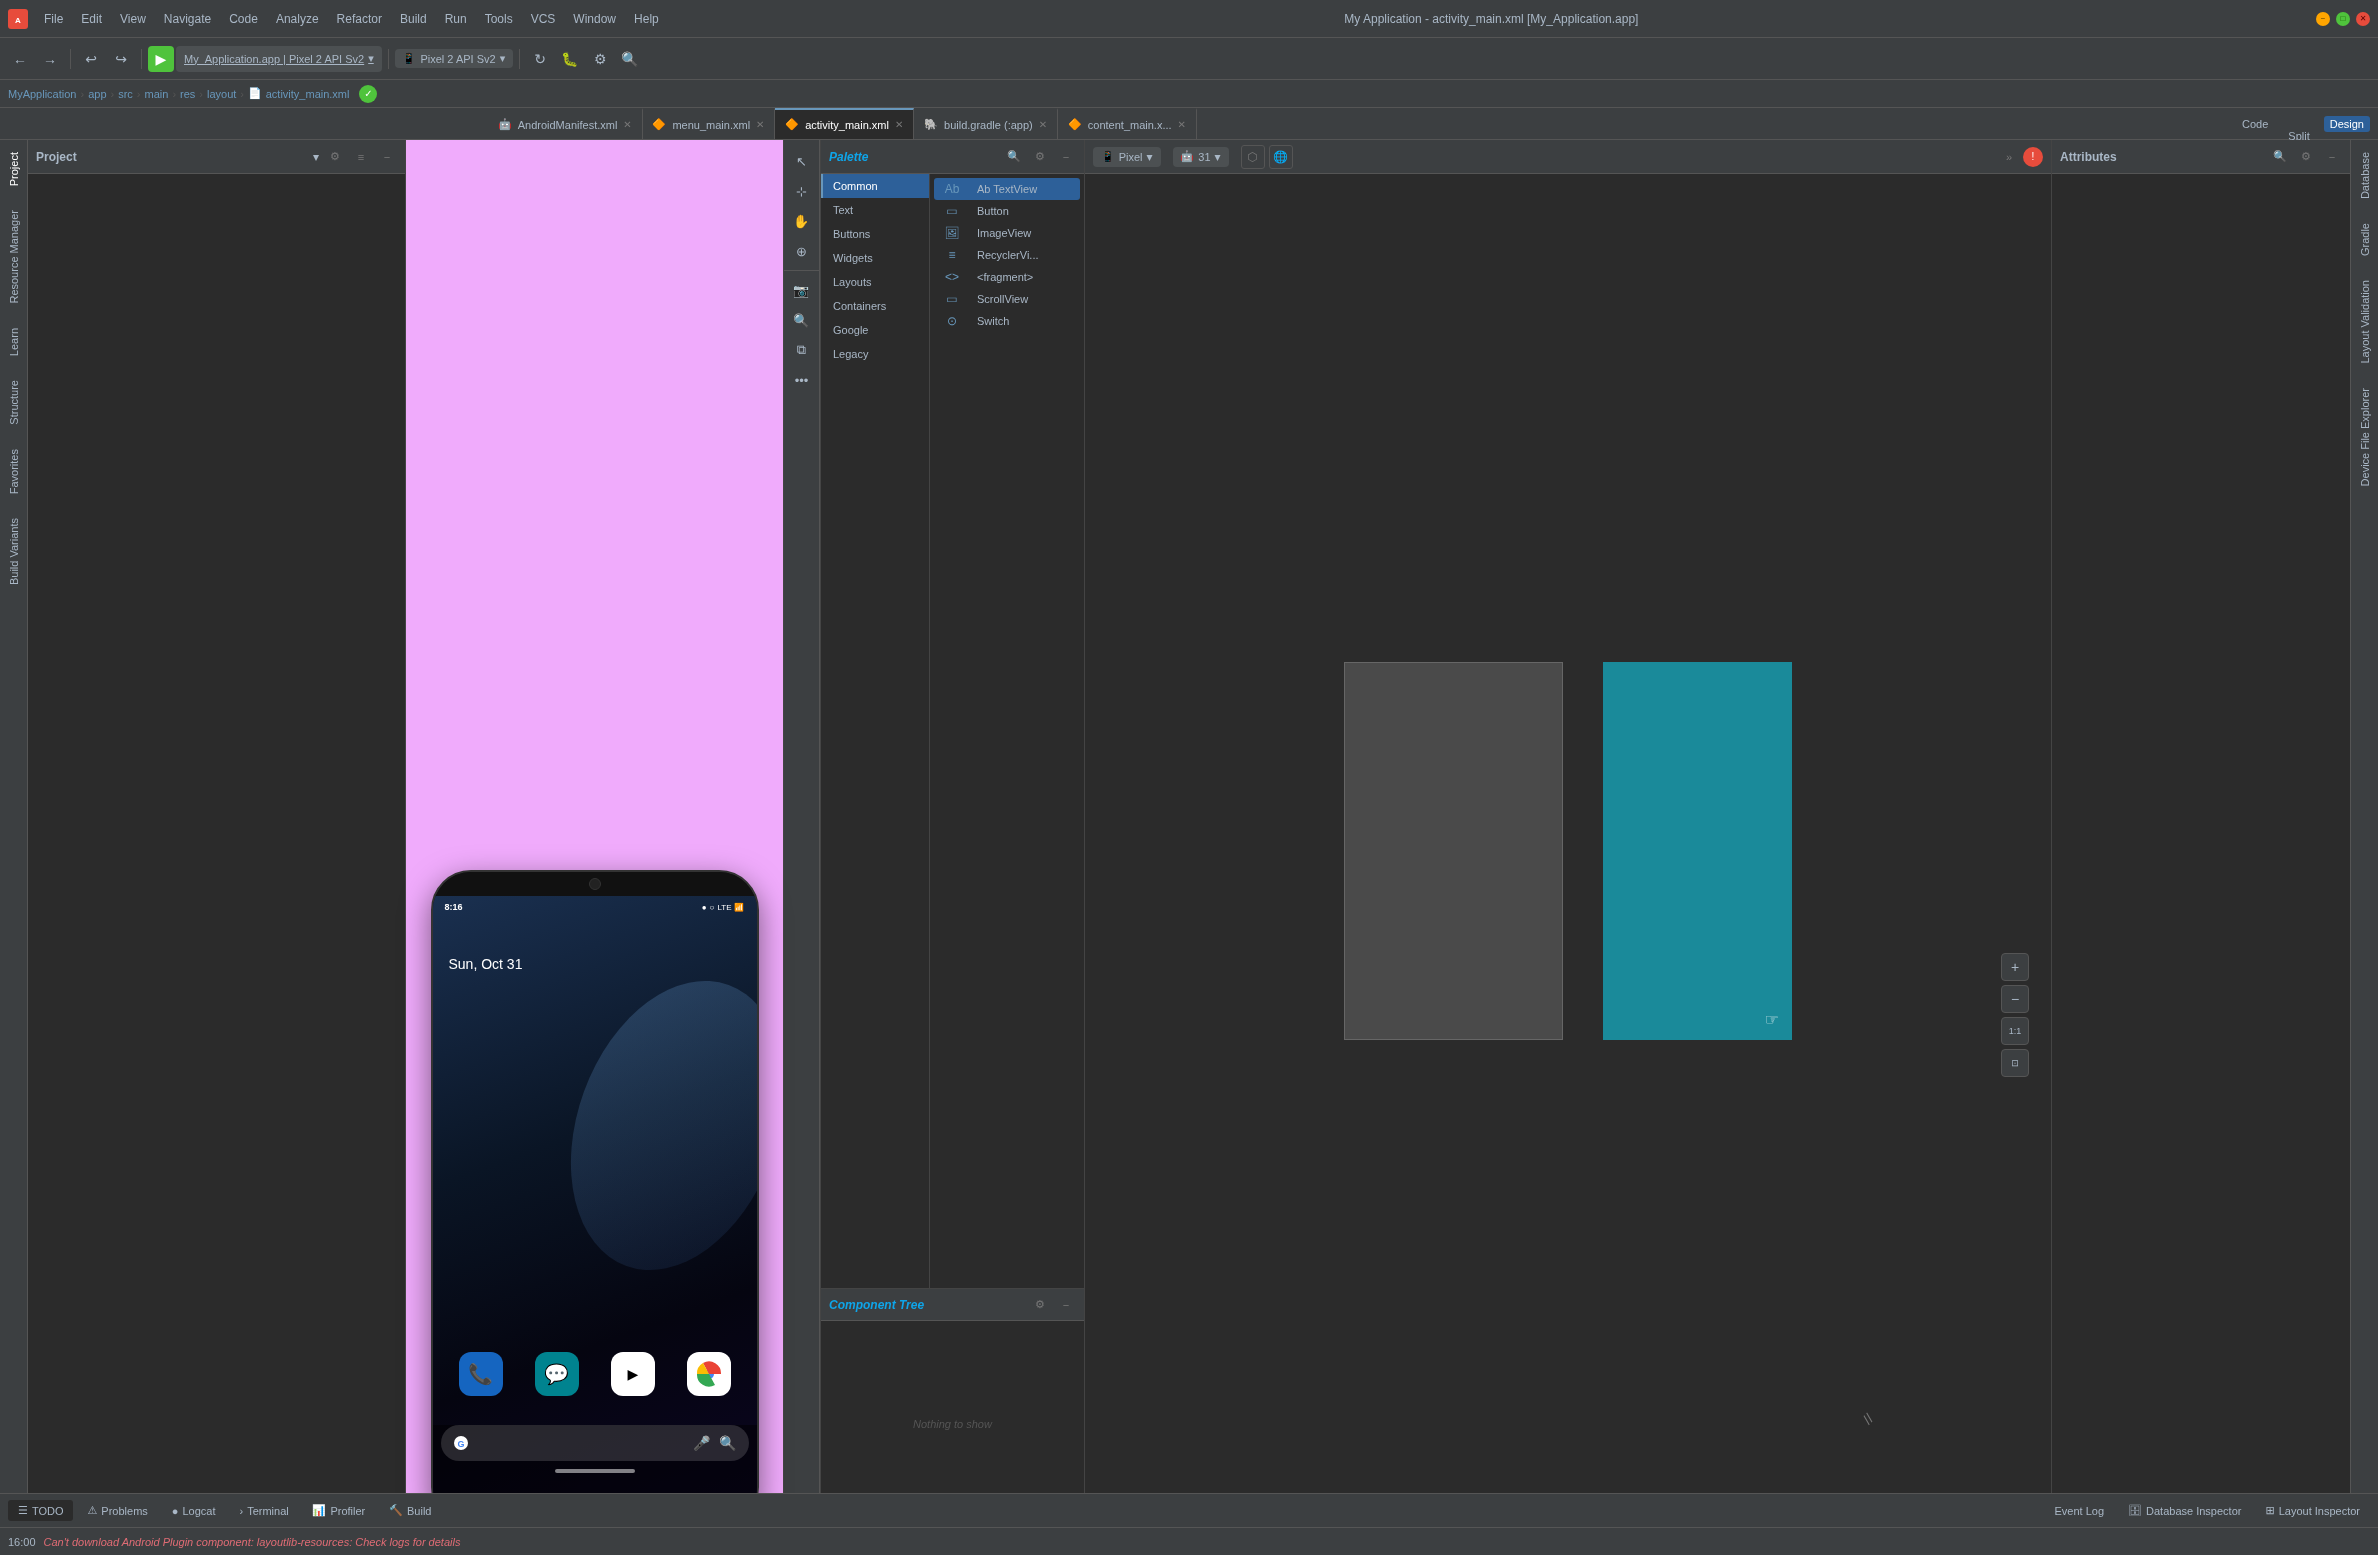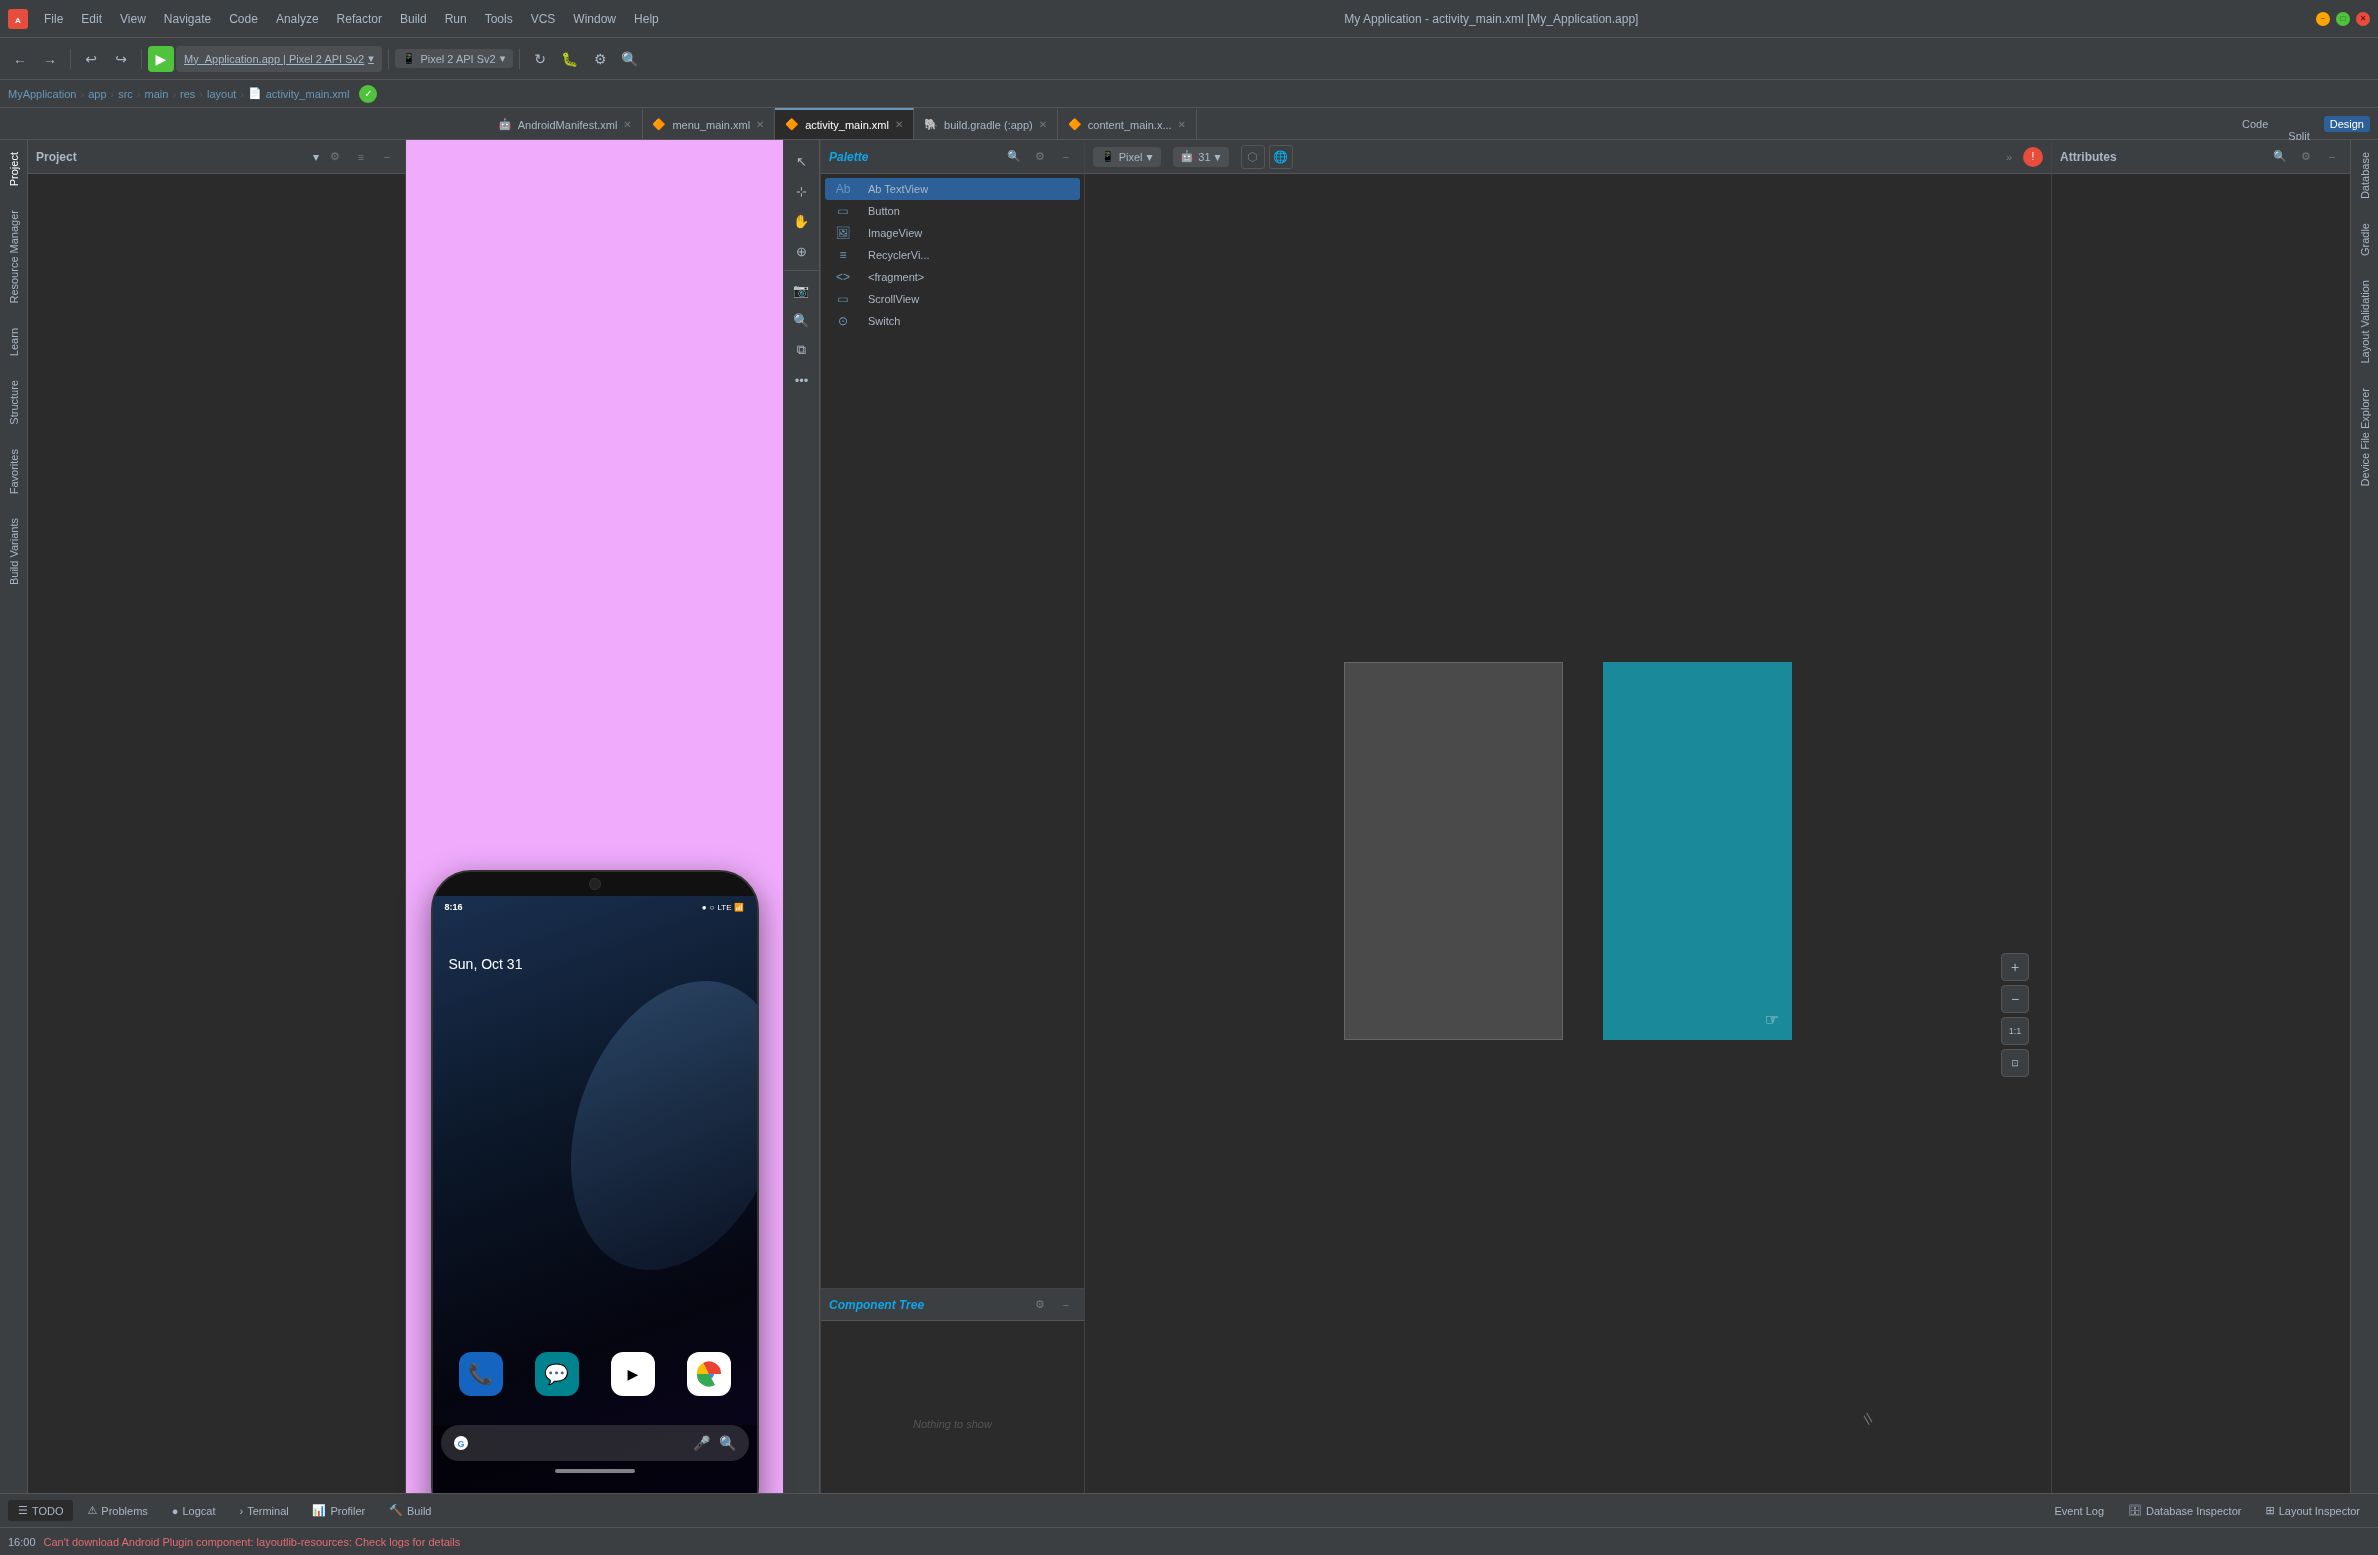--- a/index.html
+++ b/index.html
@@ -554,20 +554,21 @@
       font-size: 11px;
       color: #a9b7c6;
       gap: 8px;
       position: absolute;
       bottom: 0;
       left: 0;
       right: 0;
     }
     .status-error {
       color: #e06c75;
+      font-style: italic;
     }
 
     
     .bottom-tool-bar {
       height: 34px;
       background: #3c3f41;
       border-top: 1px solid #555;
       display: flex;
       align-items: center;
       padding: 0 8px;
@@ -828,20 +829,30 @@
   <div class="center-panel">
 
     <div class="palette-section">
       <div class="palette-header">
         <span class="palette-title">Palette</span>
         <div class="panel-tool-btn">🔍</div>
         <div class="panel-tool-btn">⚙</div>
         <div class="panel-tool-btn">−</div>
       </div>
       <div class="palette-content">
+        <div class="palette-categories">
+          <div class="palette-cat-item active">Common</div>
+          <div class="palette-cat-item">Text</div>
+          <div class="palette-cat-item">Buttons</div>
+          <div class="palette-cat-item">Widgets</div>
+          <div class="palette-cat-item">Layouts</div>
+          <div class="palette-cat-item">Containers</div>
+          <div class="palette-cat-item">Google</div>
+          <div class="palette-cat-item">Legacy</div>
+        </div>
         <div class="palette-widgets">
           <div class="palette-widget-item active">
             <span class="widget-icon">Ab</span>
             <span>Ab TextView</span>
           </div>
           <div class="palette-widget-item">
             <span class="widget-icon">▭</span>
             <span>Button</span>
           </div>
           <div class="palette-widget-item">

